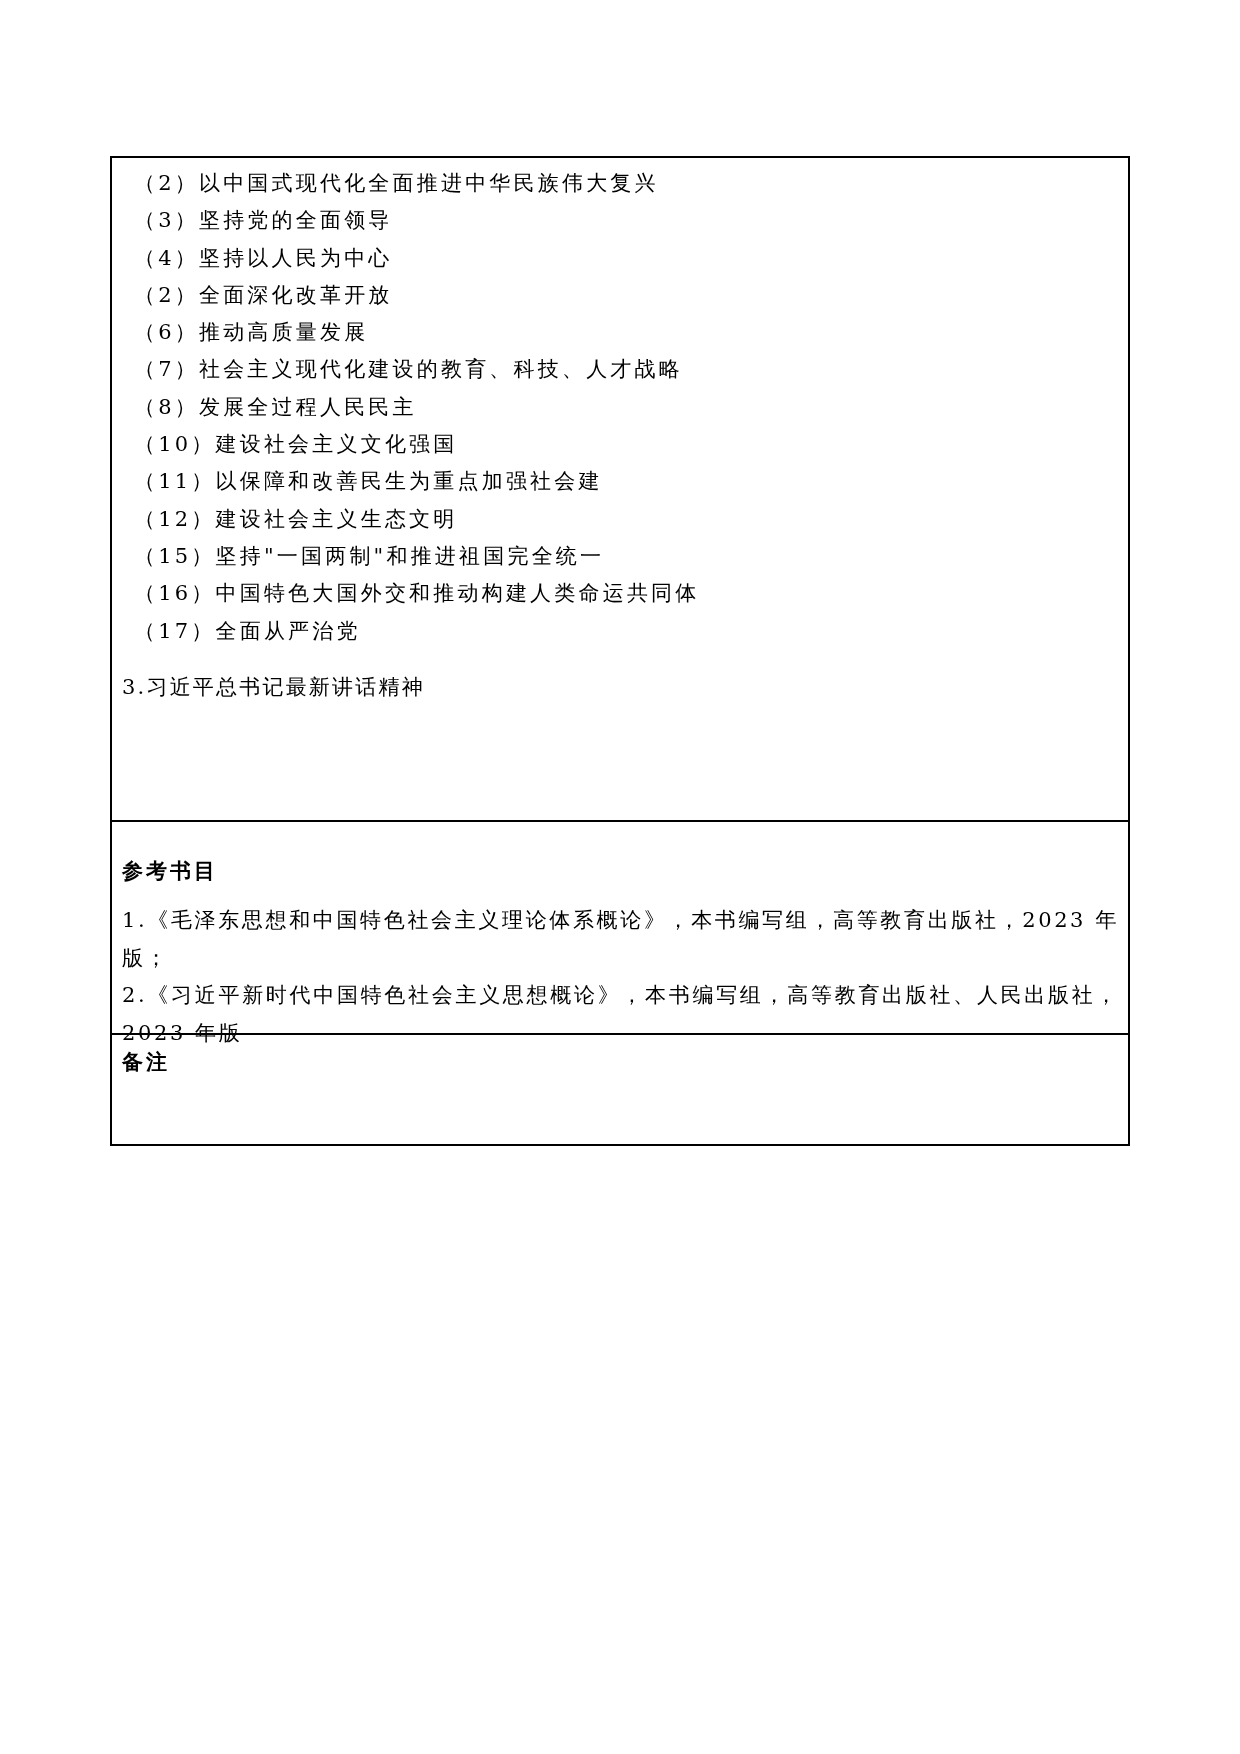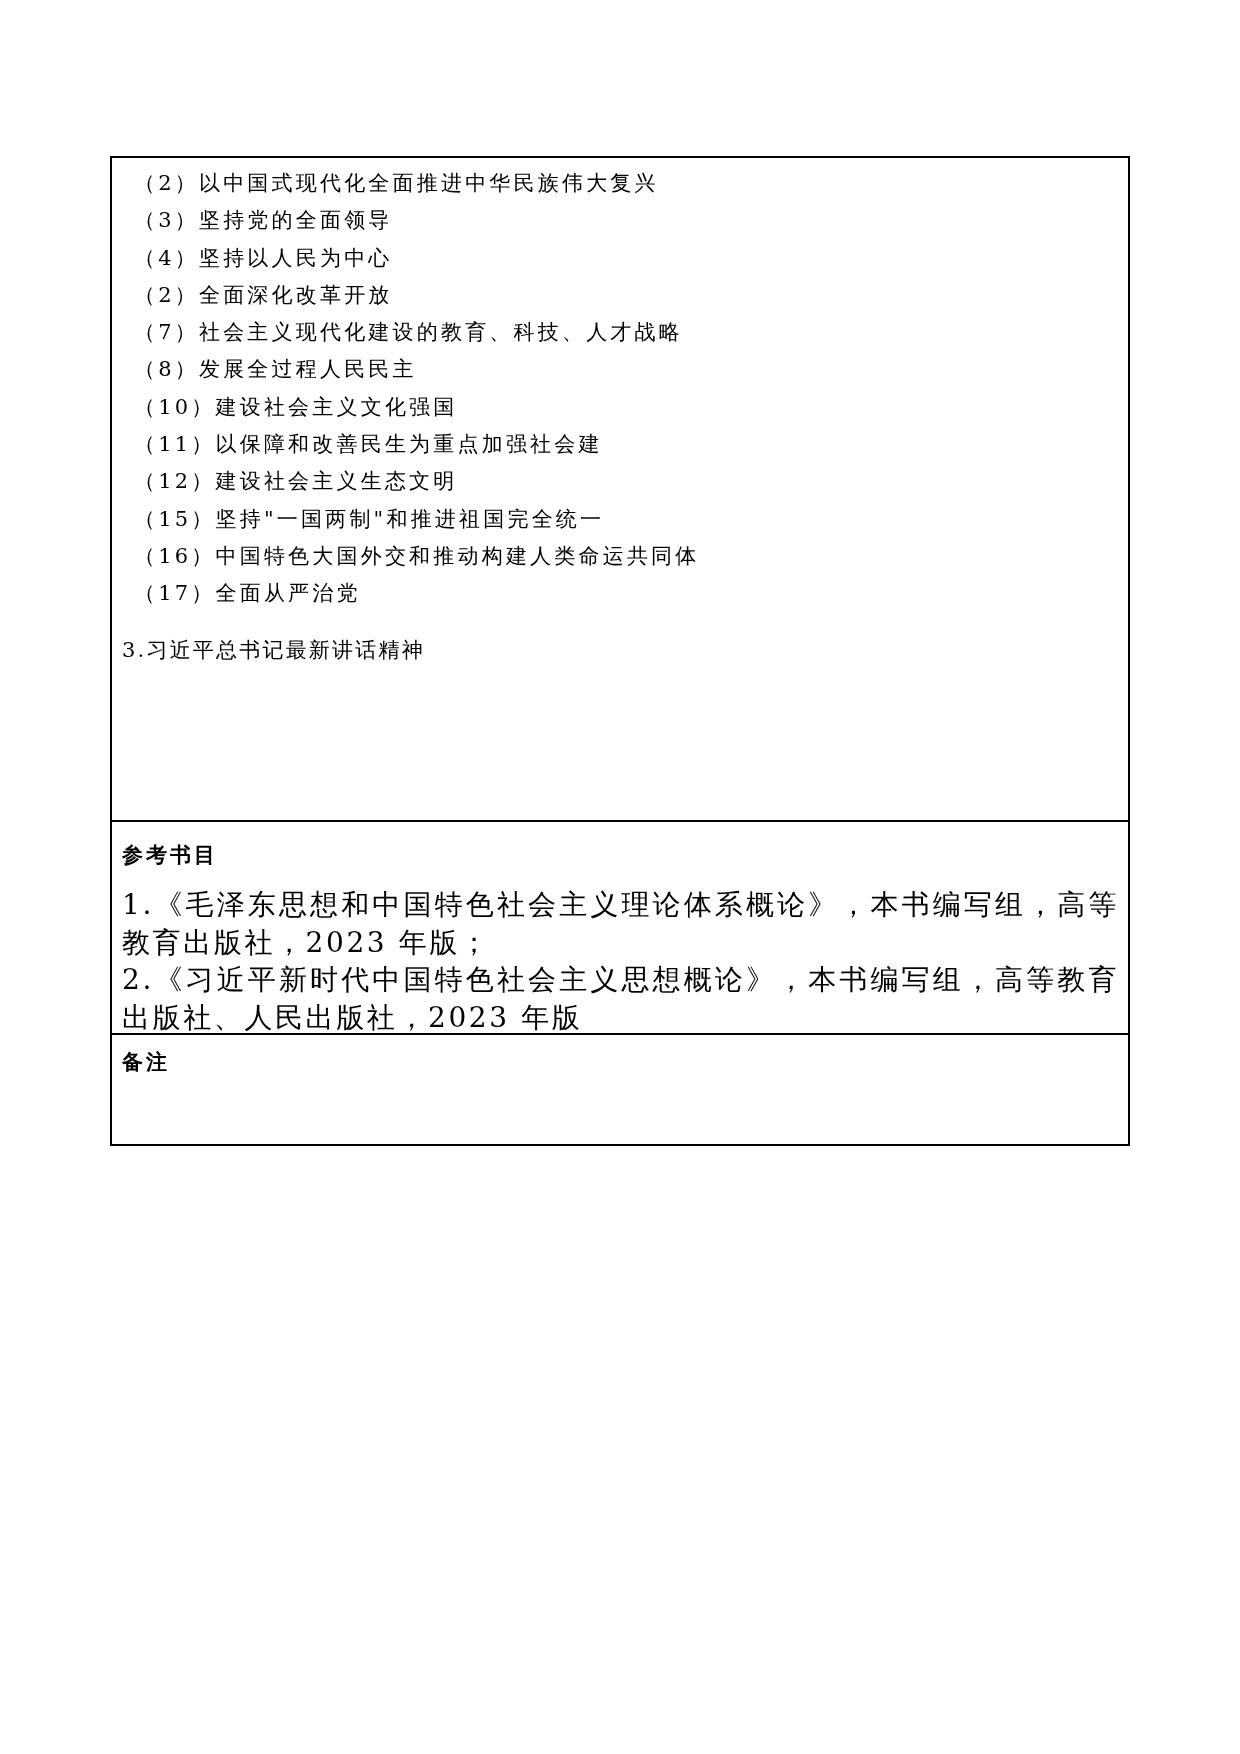--- a/index.html
+++ b/index.html
@@ -31,21 +31,21 @@
     }
     .cell + .cell {
       border-top: 2px solid #000000;
     }
     .cell-content {
       height: 662px;
       padding-top: 7px;
     }
     .cell-refs {
       height: 213px;
-      padding-top: 14px;
+      padding-top: 30px;
     }
     .cell-notes {
       height: 111px;
       padding-top: 8px;
     }
     .line {
       font-size: 21px;
       line-height: 37.3px;
       height: 37.3px;
       white-space: nowrap;
@@ -59,37 +59,38 @@
       letter-spacing: 2.2px;
     }
     .heading {
       font-weight: bold;
       font-size: 21px;
       line-height: 38px;
       letter-spacing: 3px;
       margin-bottom: 12px;
     }
     .ref {
-      font-size: 28px;
+      font-size: 21px;
       line-height: 37.5px;
       text-align: justify;
       text-align-last: left;
       letter-spacing: 2.6px;
     }
   </style>
 </head>
 <body>
 
 <div class="doc-table">
 
   <div class="cell cell-content">
     <div class="line list-item">（2）以中国式现代化全面推进中华民族伟大复兴</div>
     <div class="line list-item">（3）坚持党的全面领导</div>
     <div class="line list-item">（4）坚持以人民为中心</div>
     <div class="line list-item">（2）全面深化改革开放</div>
+    <div class="line list-item">（6）推动高质量发展</div>
     <div class="line list-item">（7）社会主义现代化建设的教育、科技、人才战略</div>
     <div class="line list-item">（8）发展全过程人民民主</div>
     <div class="line list-item">（10）建设社会主义文化强国</div>
     <div class="line list-item">（11）以保障和改善民生为重点加强社会建</div>
     <div class="line list-item">（12）建设社会主义生态文明</div>
     <div class="line list-item">（15）坚持"一国两制"和推进祖国完全统一</div>
     <div class="line list-item">（16）中国特色大国外交和推动构建人类命运共同体</div>
     <div class="line list-item">（17）全面从严治党</div>
     <div class="line section-line">3.习近平总书记最新讲话精神</div>
   </div>

